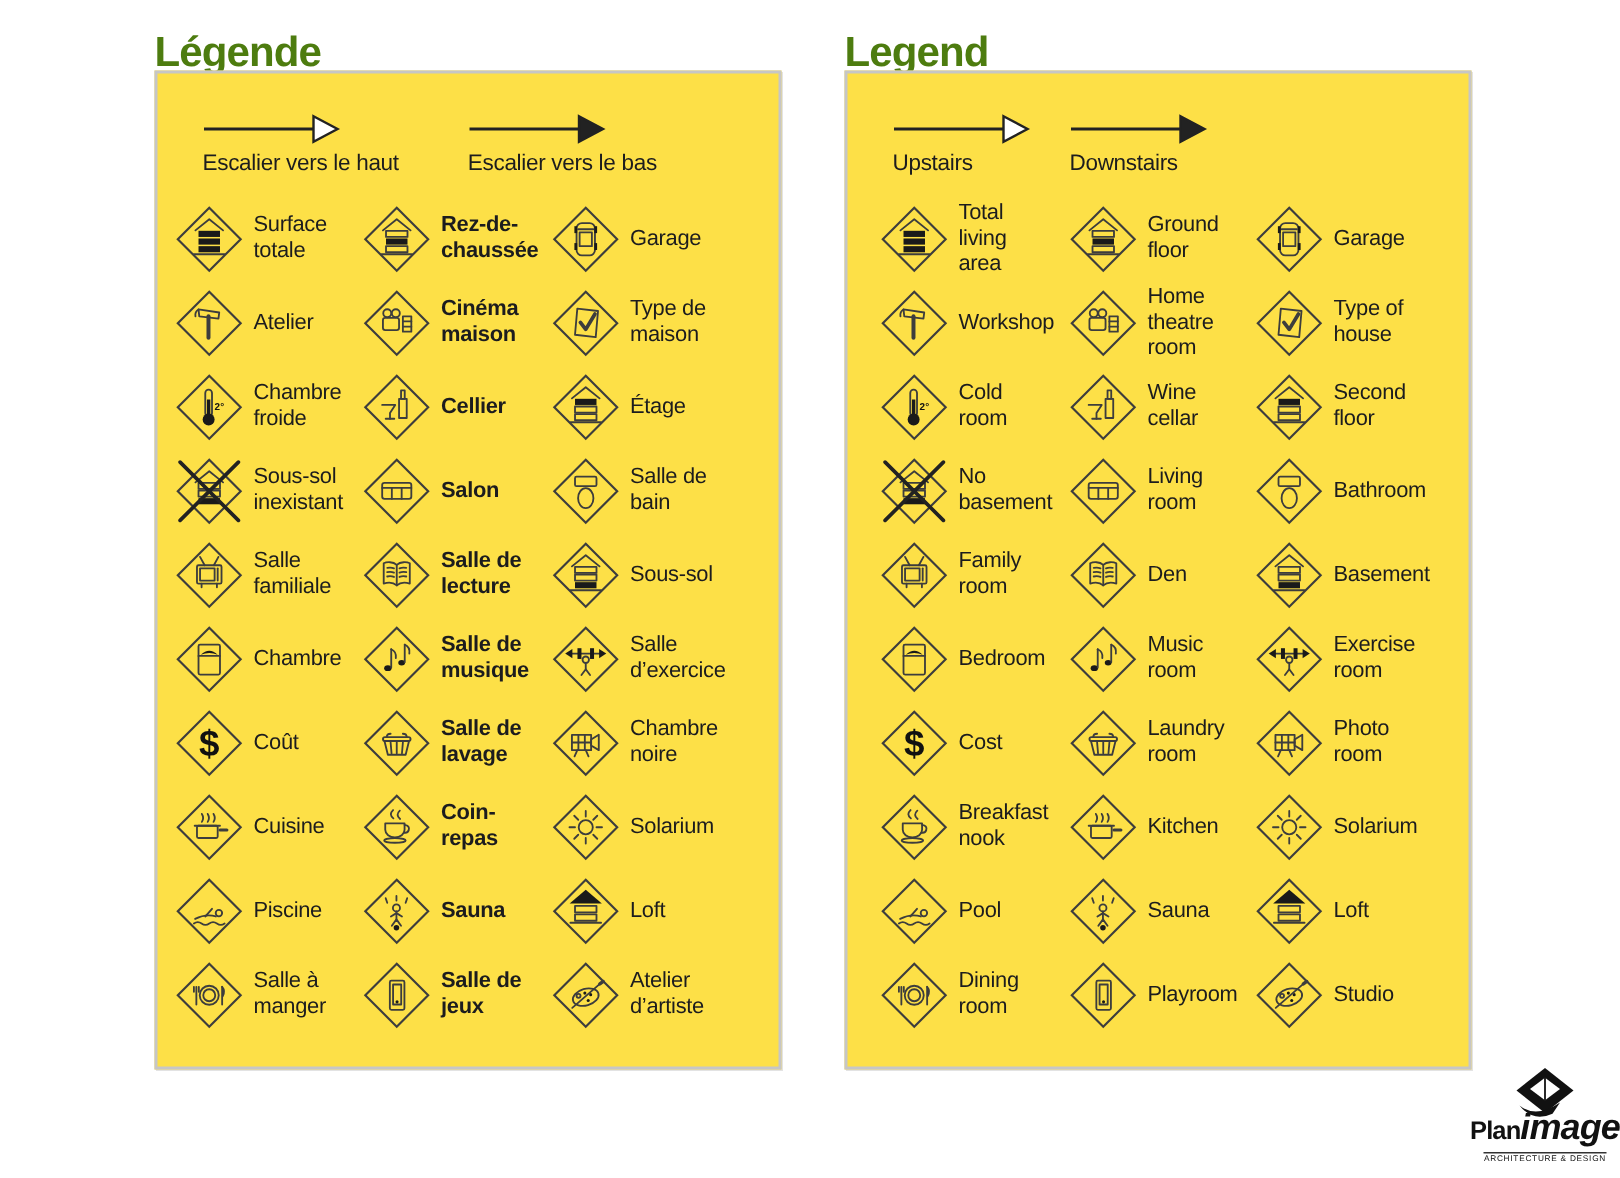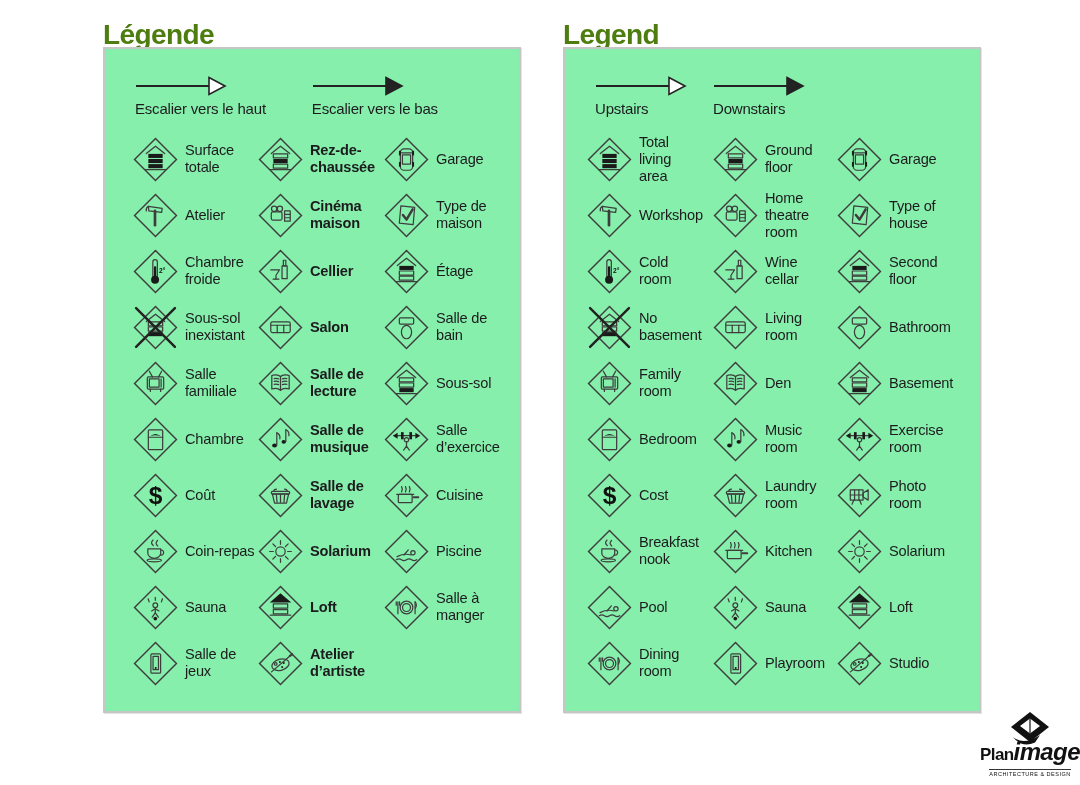--- a/index.html
+++ b/index.html
@@ -8,32 +8,32 @@
     background:#ffffff;color:#1c1c1e;
     font-family:"Liberation Sans","DejaVu Sans",sans-serif;
   }
   .panel-title{
     position:absolute;top:0px;font-size:28px;font-weight:700;letter-spacing:-0.6px;color:#4d7c0f;
   }
   #title-fr{left:103px;}
   #title-en{left:563px;}
   .panel{
     position:absolute;top:47px;width:418px;height:666px;box-sizing:border-box;
-    border:2px solid #c6c6c6;background:#86efac;
+    border:2px solid #c6c6c6;background:#fde047;
     box-shadow:1px 1px 0 #e3e3e3;
   }
   #panel-fr{left:103px;}
   #panel-en{left:563px;}
   .arrows{display:flex;margin:26px 0 0 30px;gap:46px;}
   #panel-en .arrows{gap:26px;}
   .arrow-item svg{display:block;}
   .aline{stroke:#222;stroke-width:2;}
   .arrow-label{font-size:15px;margin-top:3px;white-space:nowrap;letter-spacing:-0.2px;}
   .grid{display:grid;margin-top:14px;}
-  #panel-fr .grid{grid-template-columns:125px 126px 150px;padding-left:28px;}
+  #panel-fr .grid{grid-template-columns:125px 126px 150px;padding-left:12px;}
   #panel-en .grid{grid-template-columns:126px 124px 150px;padding-left:22px;}
   .cell{height:56px;display:flex;align-items:center;gap:7px;}
   .cell .icon{width:45px;height:45px;flex:0 0 45px;}
   .cell .icon svg{width:45px;height:45px;display:block;}
   .cell .label{font-size:14.6px;line-height:17px;letter-spacing:-0.2px;}
   #panel-fr .cell:nth-child(3n+1) .label{width:78px;}
   #panel-fr .cell:nth-child(3n+2) .label{width:64px;font-weight:bold;}
   #panel-fr .cell:nth-child(3n)   .label{width:80px;}
   #panel-en .cell:nth-child(3n+1) .label{width:46px;}
   #panel-en .cell:nth-child(3n+2) .label{width:62px;}
@@ -323,20 +323,34 @@
             <line class="g" x1="26" y1="21.5" x2="25.4" y2="28.5"></line>
             <path class="g" d="M15.5,18 q0,-2.2 2.5,-2.2 M28.5,18 q0,-2.2 -2.5,-2.2"></path>
           </svg>
         </span>
         <span class="label">Salle de lavage</span>
       </div>
       <div class="cell">
         <span class="icon">
           <svg viewBox="0 0 44 44">
             <polygon class="dia" points="22,1.5 42.5,22 22,42.5 1.5,22"></polygon>
+            <rect class="g" x="13" y="16.5" width="12.5" height="10"></rect>
+            <line class="g" x1="17.2" y1="16.5" x2="17.2" y2="26.5"></line>
+            <line class="g" x1="21.4" y1="16.5" x2="21.4" y2="26.5"></line>
+            <line class="g" x1="13" y1="21.5" x2="25.5" y2="21.5"></line>
+            <polygon class="g" points="25.5,19.5 30.5,16.5 30.5,26.5 25.5,23.5"></polygon>
+            <path class="g" d="M16.5,26.5 l-1.8,4 M22,26.5 l1.8,4"></path>
+          </svg>
+        </span>
+        <span class="label">Chambre noire</span>
+      </div>
+      <div class="cell">
+        <span class="icon">
+          <svg viewBox="0 0 44 44">
+            <polygon class="dia" points="22,1.5 42.5,22 22,42.5 1.5,22"></polygon>
             <line class="g" x1="12.5" y1="21" x2="29" y2="21"></line>
             <rect class="g" x="14" y="21" width="13.5" height="8" rx="1"></rect>
             <line class="g" x1="29" y1="23.8" x2="33.5" y2="23.8" style="stroke-width:2"></line>
             <path class="g" d="M17.2,18.5 q1.6,-2.6 0,-5.2 M21,18.5 q1.6,-2.6 0,-5.2 M24.8,18.5 q1.6,-2.6 0,-5.2"></path>
           </svg>
         </span>
         <span class="label">Cuisine</span>
       </div>
       <div class="cell">
         <span class="icon">

